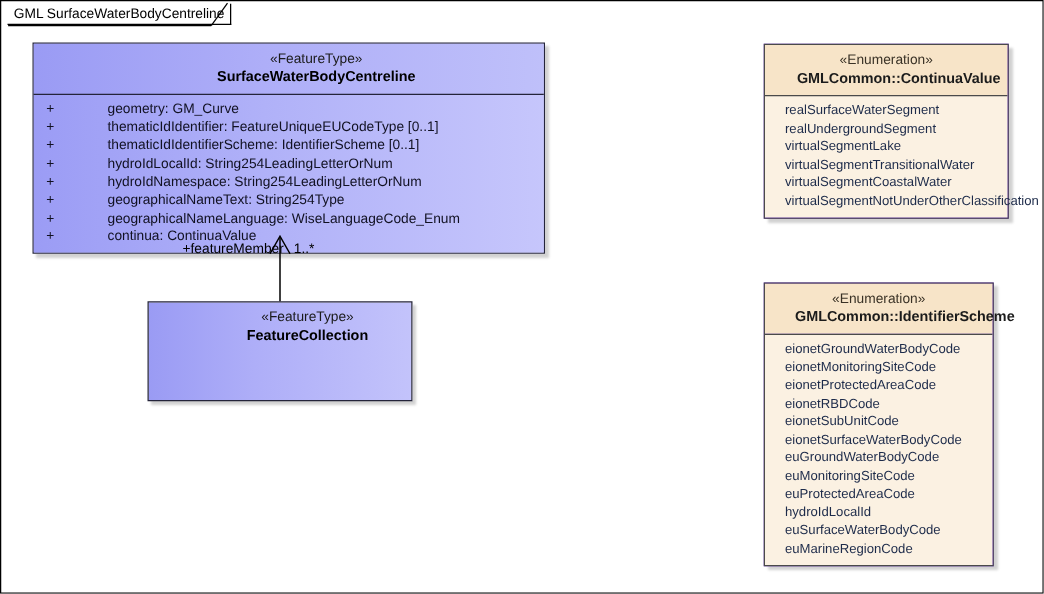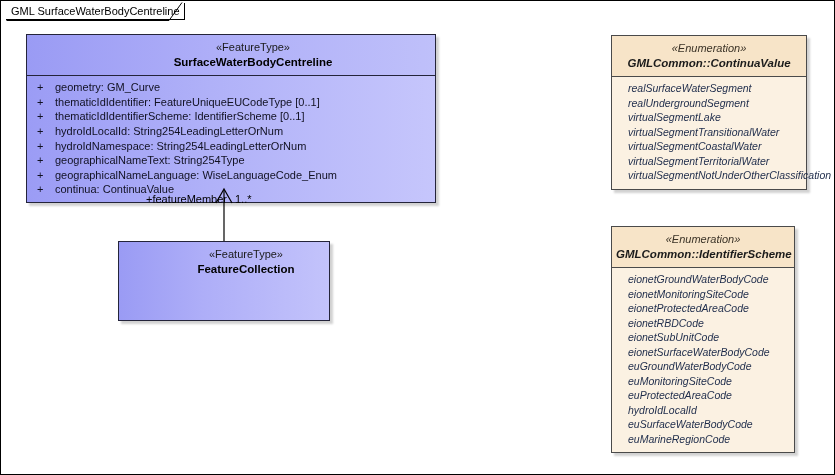--- a/index.html
+++ b/index.html
@@ -105,33 +105,32 @@
     padding: 0 6px;
     white-space: nowrap;
   }
   .attr-vis {
     width: 22px;
     flex: 0 0 22px;
     text-align: left;
     padding-left: 4px;
     box-sizing: border-box;
   }
-  .attr-sig { flex: 1 1 auto; }
+  .attr-sig { flex: 1 1 auto; margin-left: 31px; }
 
   
   .enum-box {
     background: #6d28d9;
     border: 1px solid #4a4a4a;
-    font-style: italic;
   }
   .enum-head {
     background: #f7e4c8;
   }
   .enum-head .stereo { color: #3a3226; }
-  .enum-head .clsname { color: #1b1b1b; }
+  .enum-head .clsname { color: #1b1b1b; margin-left: 20px; }
   .enum-body {
     background: #fbf1e2;
     border-top: 1px solid #4a4a4a;
     padding: 4px 0 6px 0;
   }
   .enum-row {
     font-size: 10.5px;
     color: #1d2b4a;
     line-height: 14.5px;
     padding: 0 18px 0 16px;
@@ -233,21 +232,20 @@
     <div class="uml-head enum-head">
       <div class="stereo">«Enumeration»</div>
       <div class="clsname">GMLCommon::ContinuaValue</div>
     </div>
     <div class="uml-body enum-body" id="enum-0-body">
         <div class="enum-row">realSurfaceWaterSegment</div>
         <div class="enum-row">realUndergroundSegment</div>
         <div class="enum-row">virtualSegmentLake</div>
         <div class="enum-row">virtualSegmentTransitionalWater</div>
         <div class="enum-row">virtualSegmentCoastalWater</div>
-        <div class="enum-row">virtualSegmentTerritorialWater</div>
         <div class="enum-row">virtualSegmentNotUnderOtherClassification</div>
       </div>
   </div>
 
   <div class="uml-box enum-box" id="enum-1" style="left:610px; top:225px; width:184px;">
     <div class="uml-head enum-head">
       <div class="stereo">«Enumeration»</div>
       <div class="clsname">GMLCommon::IdentifierScheme</div>
     </div>
     <div class="uml-body enum-body" id="enum-1-body">

